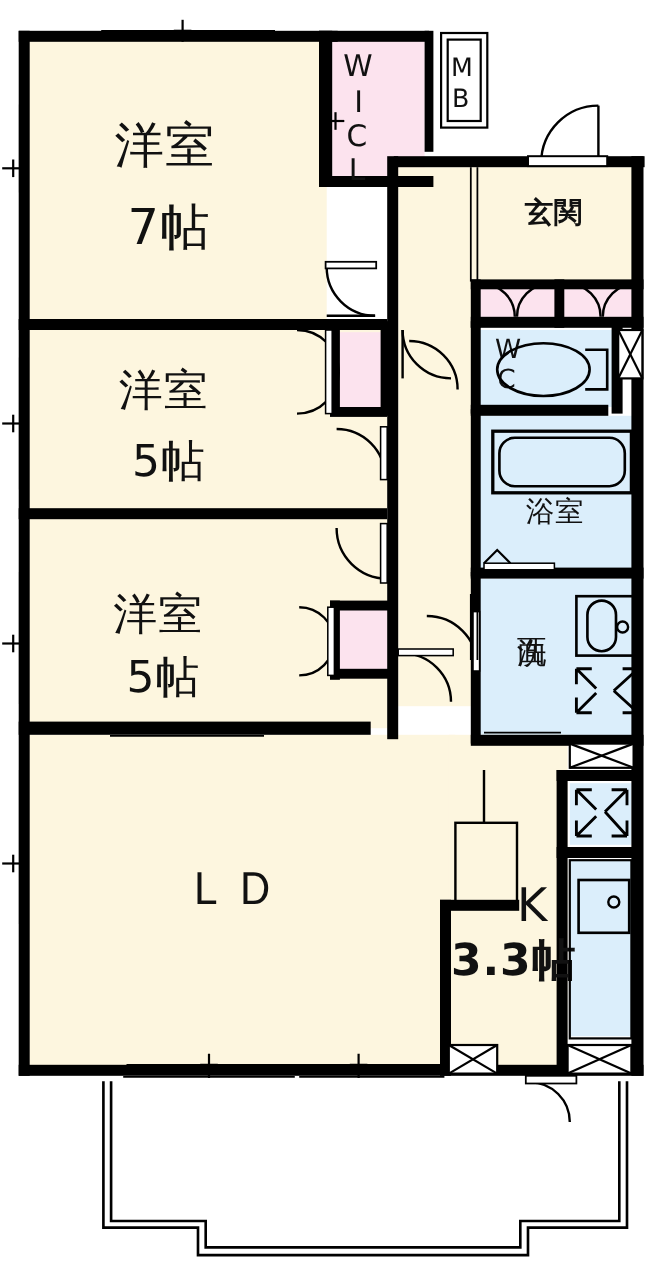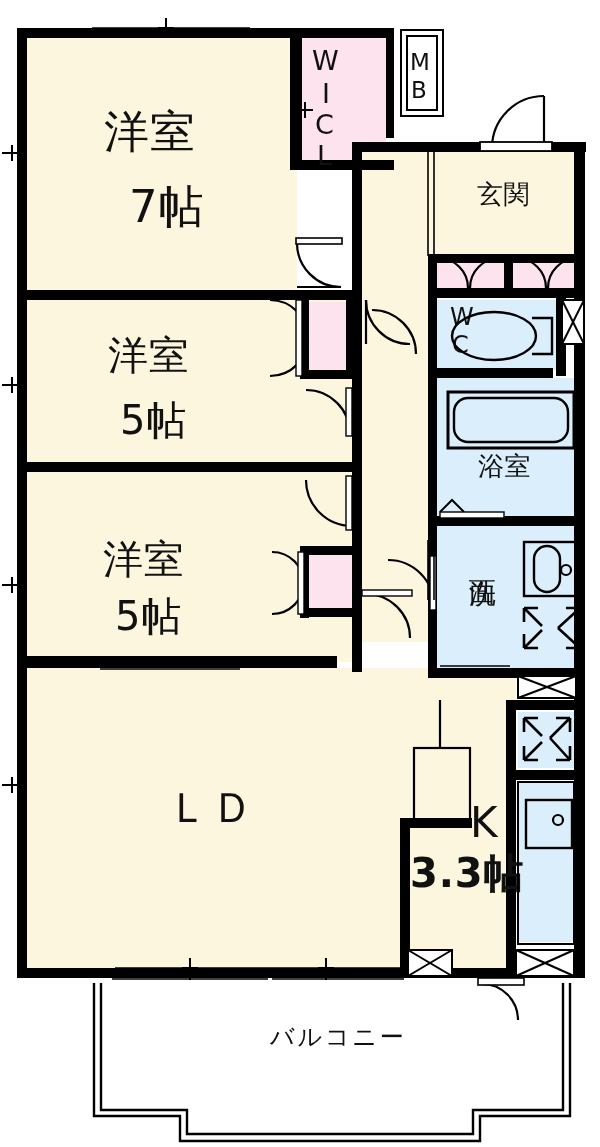--- a/index.html
+++ b/index.html
@@ -122,51 +122,50 @@
 
   <div class="abs wall" style="left:400px;top:818px;width:10px;height:160px;"></div>
   <div class="abs wall" style="left:400px;top:818px;width:72px;height:10px;"></div>
   <div class="abs wall" style="left:506px;top:700px;width:10px;height:278px;"></div>
   <div class="abs wall" style="left:506px;top:700px;width:78px;height:10px;"></div>
   <div class="abs wall" style="left:506px;top:770px;width:78px;height:10px;"></div>
 
   <div class="abs fill-white" style="left:518px;top:676px;width:56px;height:22px;"></div>
 
   <div class="lbl" style="left:104px;top:108px;font-size:45px;">洋室</div>
-  <div class="lbl" style="left:116px;top:183px;font-size:45px;margin-left:13px;">7帖</div>
+  <div class="lbl" style="left:116px;top:183px;font-size:45px;">7帖</div>
 
   <div class="lbl" style="left:108px;top:334px;font-size:40px;">洋室</div>
   <div class="lbl" style="left:120px;top:399px;font-size:40px;">5帖</div>
 
   <div class="lbl" style="left:103px;top:538px;font-size:40px;">洋室</div>
   <div class="lbl" style="left:115px;top:595px;font-size:40px;">5帖</div>
 
   <div class="lbl" style="left:167px;top:785px;font-size:42px;letter-spacing:0.06em;">ＬＤ</div>
 
   <div class="lbl" style="left:470px;top:800px;font-size:42px;">K</div>
   <div class="lbl" style="left:410px;top:852px;font-size:40px;font-weight:bold;">3.3帖</div>
 
-  <div class="lbl" style="left:477px;top:180px;font-size:26px;">玄関</div>
+  <div class="lbl" style="left:477px;top:180px;font-size:26px;font-weight:bold;">玄関</div>
 
   <div class="lbl" style="left:478px;top:452px;font-size:26px;">浴室</div>
 
   <div class="lbl vert" style="left:468px;top:558px;font-size:27px;">洗面</div>
 
   <div class="lbl" style="left:450px;top:305px;font-size:24px;">W</div>
   <div class="lbl" style="left:452px;top:333px;font-size:24px;">C</div>
 
   <div class="lbl" style="left:312px;top:46px;font-size:27px;">W</div>
   <div class="lbl" style="left:322px;top:79px;font-size:27px;">I</div>
   <div class="lbl" style="left:315px;top:110px;font-size:27px;">C</div>
   <div class="lbl" style="left:317px;top:141px;font-size:27px;">L</div>
 
   <div class="lbl" style="left:410px;top:50px;font-size:23px;">M</div>
   <div class="lbl" style="left:411px;top:78px;font-size:23px;">B</div>
 
-  <div class="lbl" style="left:270px;top:1025px;font-size:24px;letter-spacing:0.12em;">バルコニー</div>
 
   <svg class="ov" viewBox="0 0 600 1147" xmlns="http://www.w3.org/2000/svg">
     <g fill="none" stroke="#000" stroke-width="2.2" stroke-linecap="butt">
 
       <g stroke-width="1.6">
         <line x1="18" y1="95" x2="18" y2="175"></line>
         <line x1="24" y1="95" x2="24" y2="175"></line>
       </g>
       <g stroke-width="1.6">
         <line x1="18" y1="325" x2="18" y2="445"></line>

